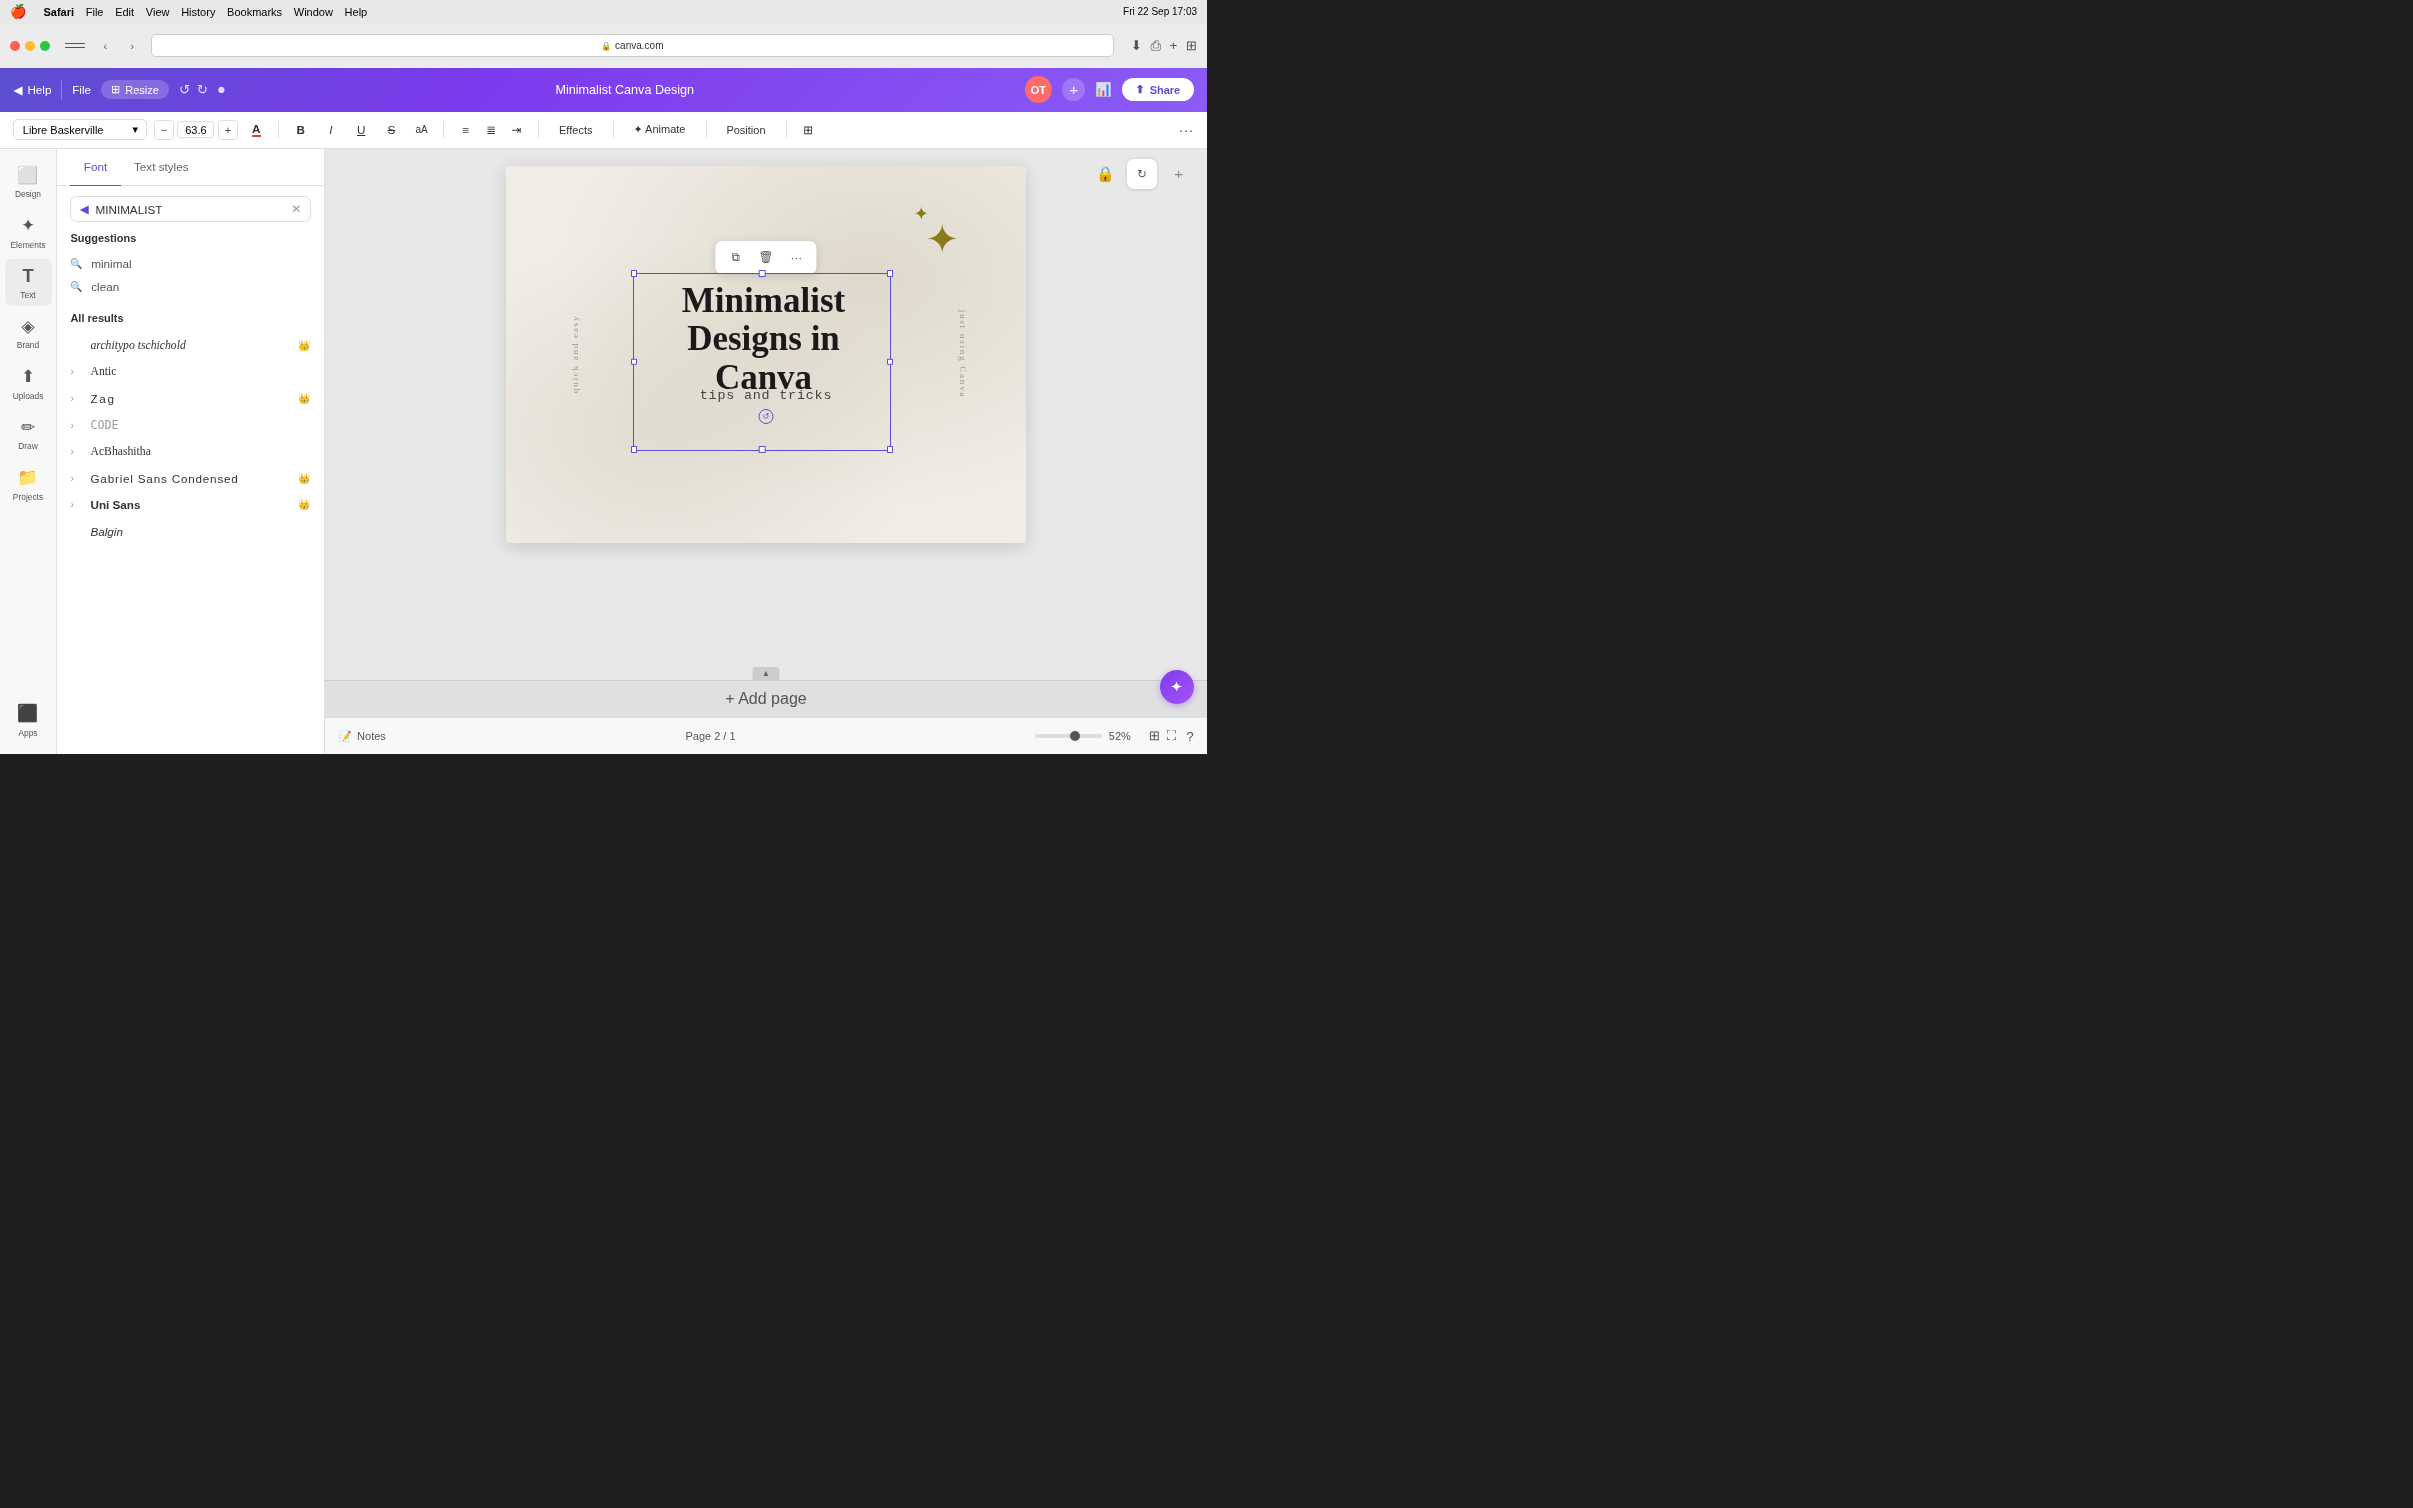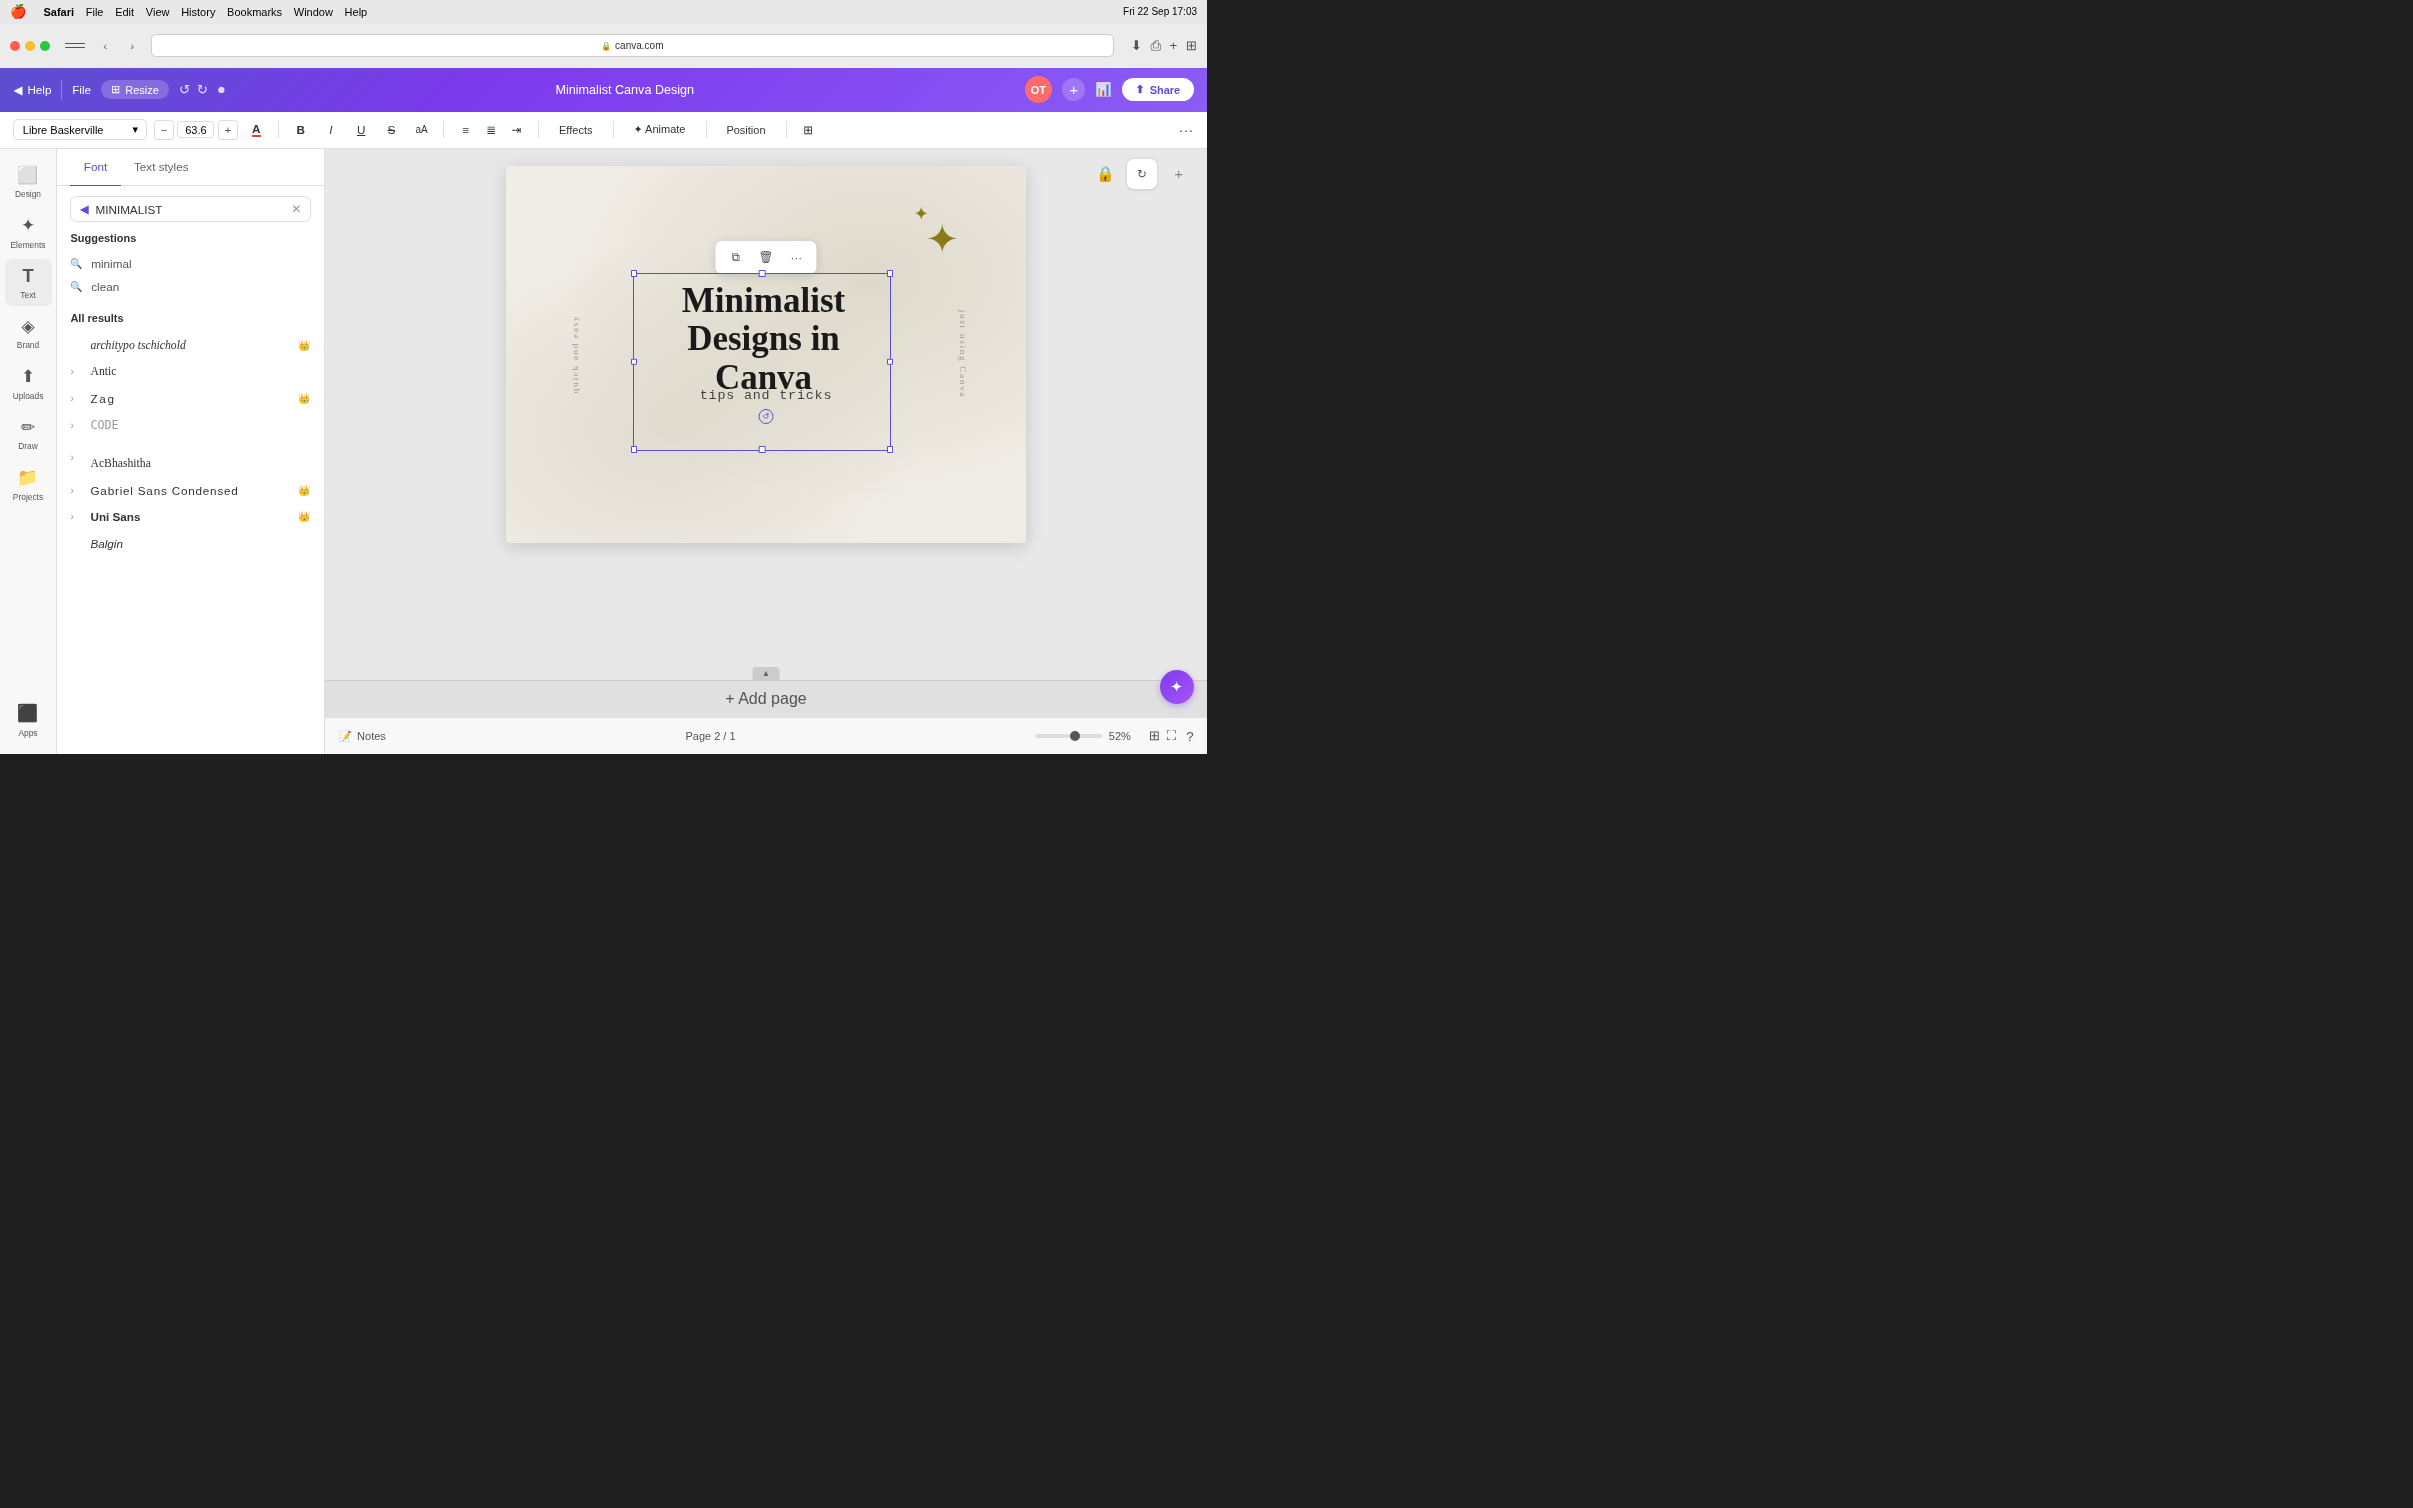--- a/index.html
+++ b/index.html
@@ -225,21 +225,21 @@
       padding: 6.7px 6.7px;
       cursor: pointer;
       border-radius: 5px;
     }
     .font-expand { font-size: 10px; color: #999; width: 13.4px; }
     .font-name { font-size: 11.7px; color: #333; flex: 1; }
     .font-name.archetype { font-family: serif; font-style: italic; }
     .font-name.antic { font-family: serif; }
     .font-name.zag { font-family: Liberation Sans, sans-serif; font-weight: 300; letter-spacing: 1.7px; }
     .font-name.code { font-family: monospace; text-transform: uppercase; opacity: 0.5; }
-    .font-name.adbhashitha { font-family: serif; margin-top: 12px; }
+    .font-name.adbhashitha { font-family: serif; }
     .font-name.gabriel { font-family: sans-serif; letter-spacing: 0.8px; }
     .font-name.unisans { font-family: sans-serif; font-weight: 700; }
     .font-name.balgin { font-family: sans-serif; font-style: italic; }
     .premium-icon { font-size: 10px; color: #f59e0b; }
 
     
     .canvas-area {
       flex: 1;
       background: #e8e8e8;
       position: relative;

